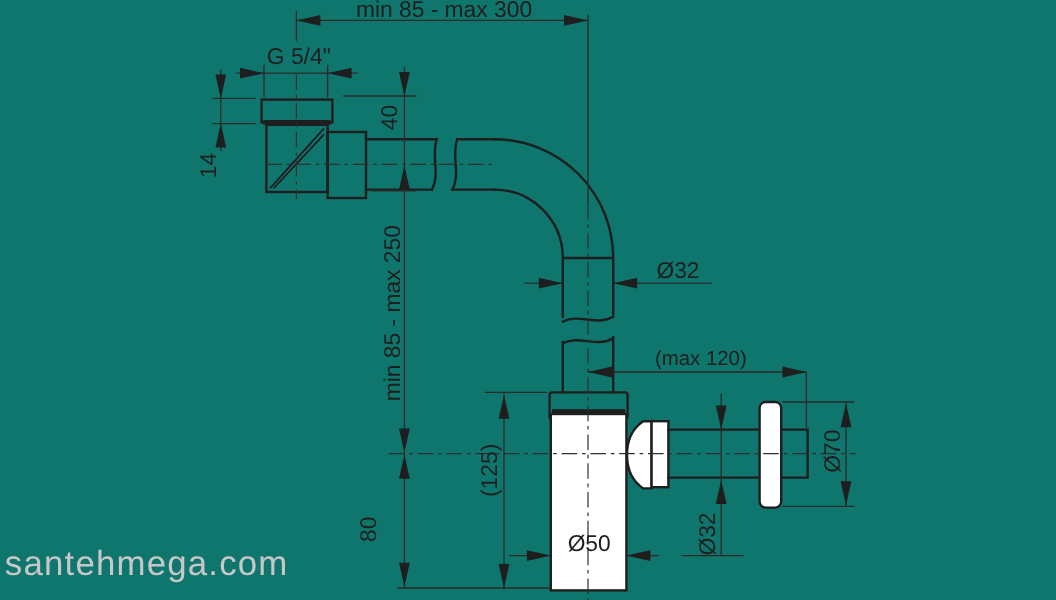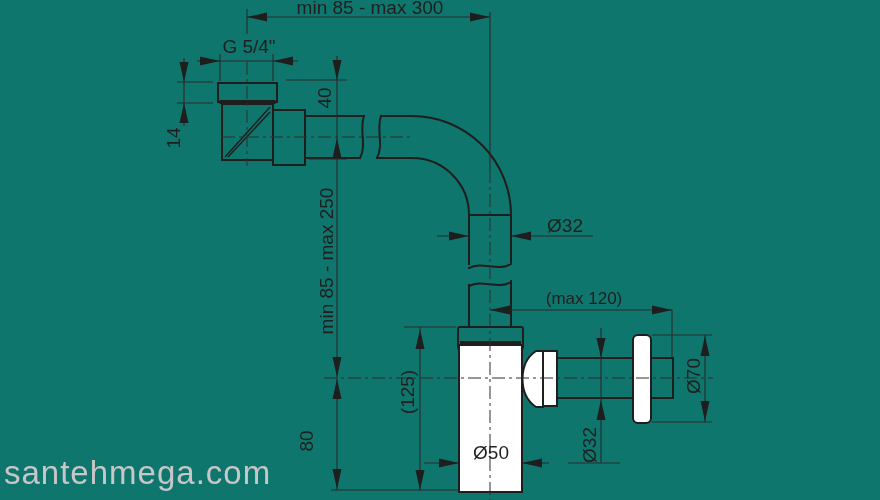--- a/index.html
+++ b/index.html
@@ -9,21 +9,21 @@
   svg text{font-family:"Liberation Sans",sans-serif;fill:#1f1f1f;}
   .t19{font-size:19px;}
   .t17{font-size:17px;}
   .geo{stroke:#1e1e1e;stroke-width:2;fill:none;stroke-linecap:square;}
   .geo-thin{stroke:#1e1e1e;stroke-width:1.5;fill:none;}
   .fillgeo{fill:#1e1e1e;stroke:none;}
   .white{fill:#ffffff;}
   .dim{stroke:#2a2a2a;stroke-width:1.1;fill:none;stroke-linecap:butt;}
   .cl{stroke:#2f2f2f;stroke-width:1;fill:none;stroke-dasharray:13 4 3 4;}
   .arrow{fill:#1e1e1e;stroke:none;}
-  #watermark{position:absolute;left:4px;top:454px;font-size:33px;color:#c7c7c7;
+  #watermark{position:absolute;left:4px;top:454px;font-size:29px;color:#c7c7c7;
              letter-spacing:1px;text-align:right;}
 </style>
 </head>
 <body>
 
 <div id="stage">
   <svg width="880" height="500" viewBox="0 0 880 500">
 
     <g>
       <rect class="geo" x="218" y="83" width="59" height="19"></rect>

